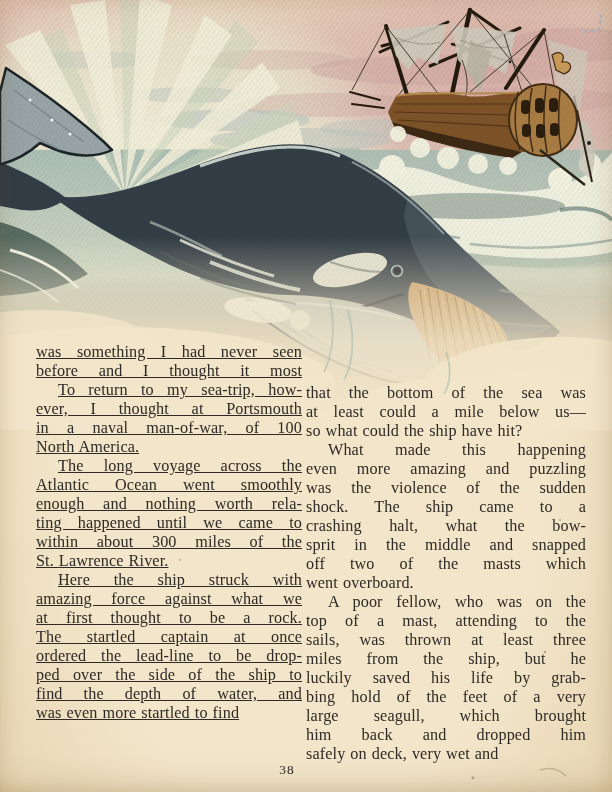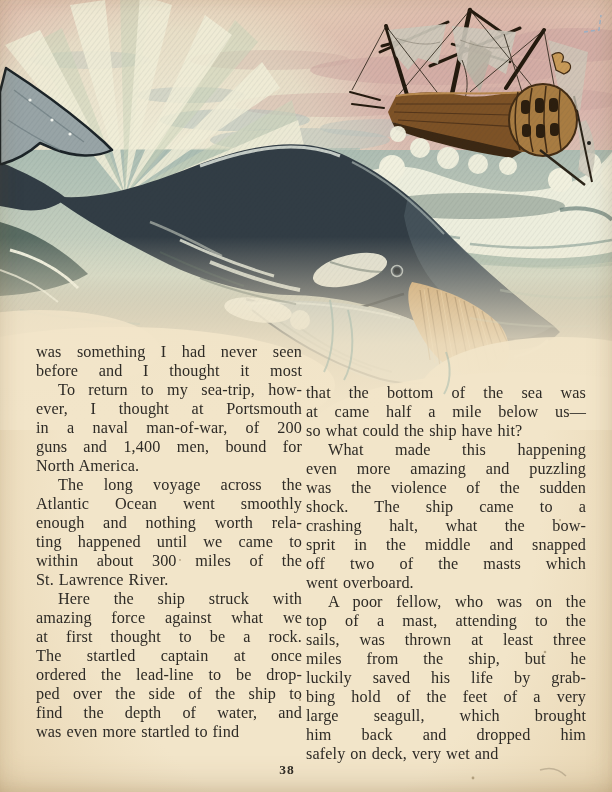--- a/index.html
+++ b/index.html
@@ -15,29 +15,29 @@
       inset -16px 0 30px -20px rgba(120,88,44,.22),
       inset 16px 0 30px -20px rgba(120,88,44,.16),
       inset 0 10px 24px -18px rgba(120,88,44,.14);
   }
   .illustration{position:absolute;top:0;left:0;z-index:1;display:block;}
   .texture-layer{position:absolute;top:0;left:0;z-index:2;display:block;pointer-events:none;}
   .column{
     position:absolute;z-index:3;color:var(--ink,#2e2b26);
     font-size:16.2px;line-height:19px;letter-spacing:.12px;word-spacing:.8px;
   }
-  .column-left{left:36px;top:343px;width:266px;}
+  .column-left{left:36px;top:343px;width:266px;text-decoration:underline;}
   .column-right{left:306px;top:384px;width:280px;}
   .para{margin:0;padding:0;}
   .tline{display:block;text-align:justify;text-align-last:justify;white-space:nowrap;}
   .tline.last{text-align-last:left;}
   .para.indent .tline:first-child{padding-left:22px;}
   .folio{
     position:absolute;left:262px;top:762px;width:50px;z-index:3;
-    text-align:center;font-size:13.5px;font-weight:bold;color:var(--ink,#2e2b26);
+    text-align:center;font-size:13.5px;font-weight:normal;color:var(--ink,#2e2b26);
     letter-spacing:1px;
   }
 </style>
 </head>
 <body>
 
 <div class="page">
 
   <svg class="illustration" width="612" height="430" viewBox="0 0 612 430">
     <defs>
@@ -355,22 +355,21 @@
   </svg>
 
   <div class="column column-left">
       <p class="para">
         <span class="tline">was something I had never seen</span>
         <span class="tline">before and I thought it most</span>
       </p>
       <p class="para indent">
         <span class="tline">To return to my sea-trip, how-</span>
         <span class="tline">ever, I thought at Portsmouth</span>
-        <span class="tline">in a naval man-of-war, of 200</span>
-        <span class="tline">guns and 1,400 men, bound for</span>
+        <span class="tline">in a naval man-of-war, of 100</span>
         <span class="tline last">North America.</span>
       </p>
       <p class="para indent">
         <span class="tline">The long voyage across the</span>
         <span class="tline">Atlantic Ocean went smoothly</span>
         <span class="tline">enough and nothing worth rela-</span>
         <span class="tline">ting happened until we came to</span>
         <span class="tline">within about 300 miles of the</span>
         <span class="tline last">St. Lawrence River.</span>
       </p>
@@ -381,21 +380,21 @@
         <span class="tline">The startled captain at once</span>
         <span class="tline">ordered the lead-line to be drop-</span>
         <span class="tline">ped over the side of the ship to</span>
         <span class="tline">find the depth of water, and</span>
         <span class="tline last">was even more startled to find</span>
       </p>
     </div>
   <div class="column column-right">
       <p class="para">
         <span class="tline">that the bottom of the sea was</span>
-        <span class="tline">at came half a mile below us—</span>
+        <span class="tline">at least could a mile below us—</span>
         <span class="tline last">so what could the ship have hit?</span>
       </p>
       <p class="para indent">
         <span class="tline">What made this happening</span>
         <span class="tline">even more amazing and puzzling</span>
         <span class="tline">was the violence of the sudden</span>
         <span class="tline">shock. The ship came to a</span>
         <span class="tline">crashing halt, what the bow-</span>
         <span class="tline">sprit in the middle and snapped</span>
         <span class="tline">off two of the masts which</span>

